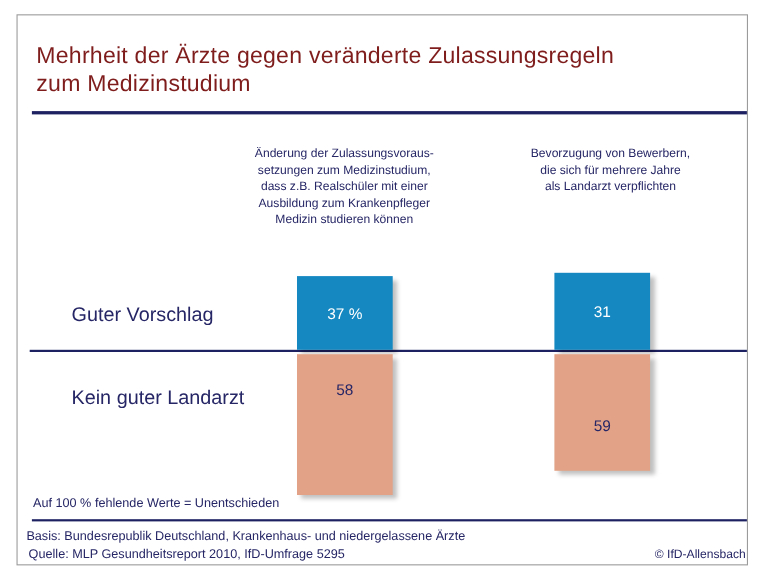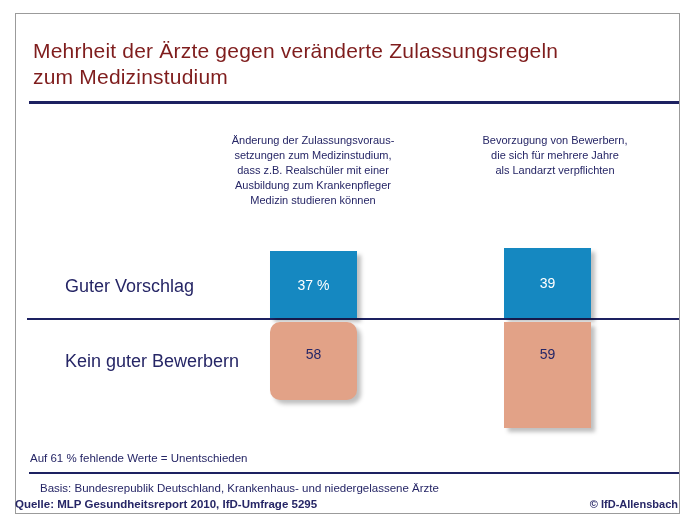--- a/index.html
+++ b/index.html
@@ -44,57 +44,57 @@
   .bar.up .val{color:#ffffff;}
   .bar.down .val{color:#262666;margin-top:24px;}
   #bar-up-1,#bar-down-1{left:270px;}
   #bar-up-2,#bar-down-2{left:504px;}
   .note{
     position:absolute;left:30px;top:452px;font-size:11.5px;color:#262666;
   }
   .footer-rule{
     position:absolute;left:29px;top:472px;width:650px;height:2px;background:#1d2161;
   }
-  .basis{position:absolute;left:30px;top:482px;font-size:11.5px;color:#262666;padding-left:10px;}
-  .quelle{position:absolute;left:15px;top:498px;font-size:11.5px;color:#262666;font-weight:bold;}
-  .copyright{position:absolute;right:19px;top:498px;font-size:11px;color:#262666;font-weight:bold;}
+  .basis{position:absolute;left:14px;top:482px;font-size:11.5px;color:#262666;padding-left:10px;}
+  .quelle{position:absolute;left:26px;top:498px;font-size:11.5px;color:#262666;}
+  .copyright{position:absolute;right:19px;top:498px;font-size:11px;color:#262666;}
 </style>
 </head>
 <body>
 
 <div class="frame"></div>
 
 <div class="title">Mehrheit der Ärzte gegen veränderte Zulassungsregeln
 zum Medizinstudium</div>
 <div class="title-rule"></div>
 
 <div class="col-header" id="col-header-1">Änderung der Zulassungsvoraus-
 setzungen zum Medizinstudium,
 dass z.B. Realschüler mit einer
 Ausbildung zum Krankenpfleger
 Medizin studieren können</div>
 <div class="col-header" id="col-header-2">Bevorzugung von Bewerbern,
 die sich für mehrere Jahre
 als Landarzt verpflichten</div>
 
 <div class="row-label" id="row-label-1">Guter Vorschlag</div>
-<div class="row-label" id="row-label-2">Kein guter Bewerbern</div>
+<div class="row-label" id="row-label-2">Kein guter Landarzt</div>
 
 <div class="baseline"></div>
 
 <div class="bar up" id="bar-up-1" style="height: 67px; justify-content: center;">
   <span class="val">37 %</span>
 </div>
 <div class="bar up" id="bar-up-2" style="height: 70px;">
-  <span class="val">39</span>
+  <span class="val">31</span>
 </div>
-<div class="bar down" id="bar-down-1" style="height: 78px; border-radius: 10px;">
+<div class="bar down" id="bar-down-1" style="height: 128px;">
   <span class="val">58</span>
 </div>
-<div class="bar down" id="bar-down-2" style="height: 106px;">
+<div class="bar down" id="bar-down-2" style="height: 106px; align-items: center;">
   <span class="val">59</span>
 </div>
 
-<div class="note">Auf 61 % fehlende Werte = Unentschieden</div>
+<div class="note">Auf 100 % fehlende Werte = Unentschieden</div>
 <div class="footer-rule"></div>
 <div class="basis">Basis: Bundesrepublik Deutschland, Krankenhaus- und niedergelassene Ärzte</div>
 <div class="quelle">Quelle: MLP Gesundheitsreport 2010, IfD-Umfrage 5295</div>
 <div class="copyright">© IfD-Allensbach</div>
 
 </body></html>

